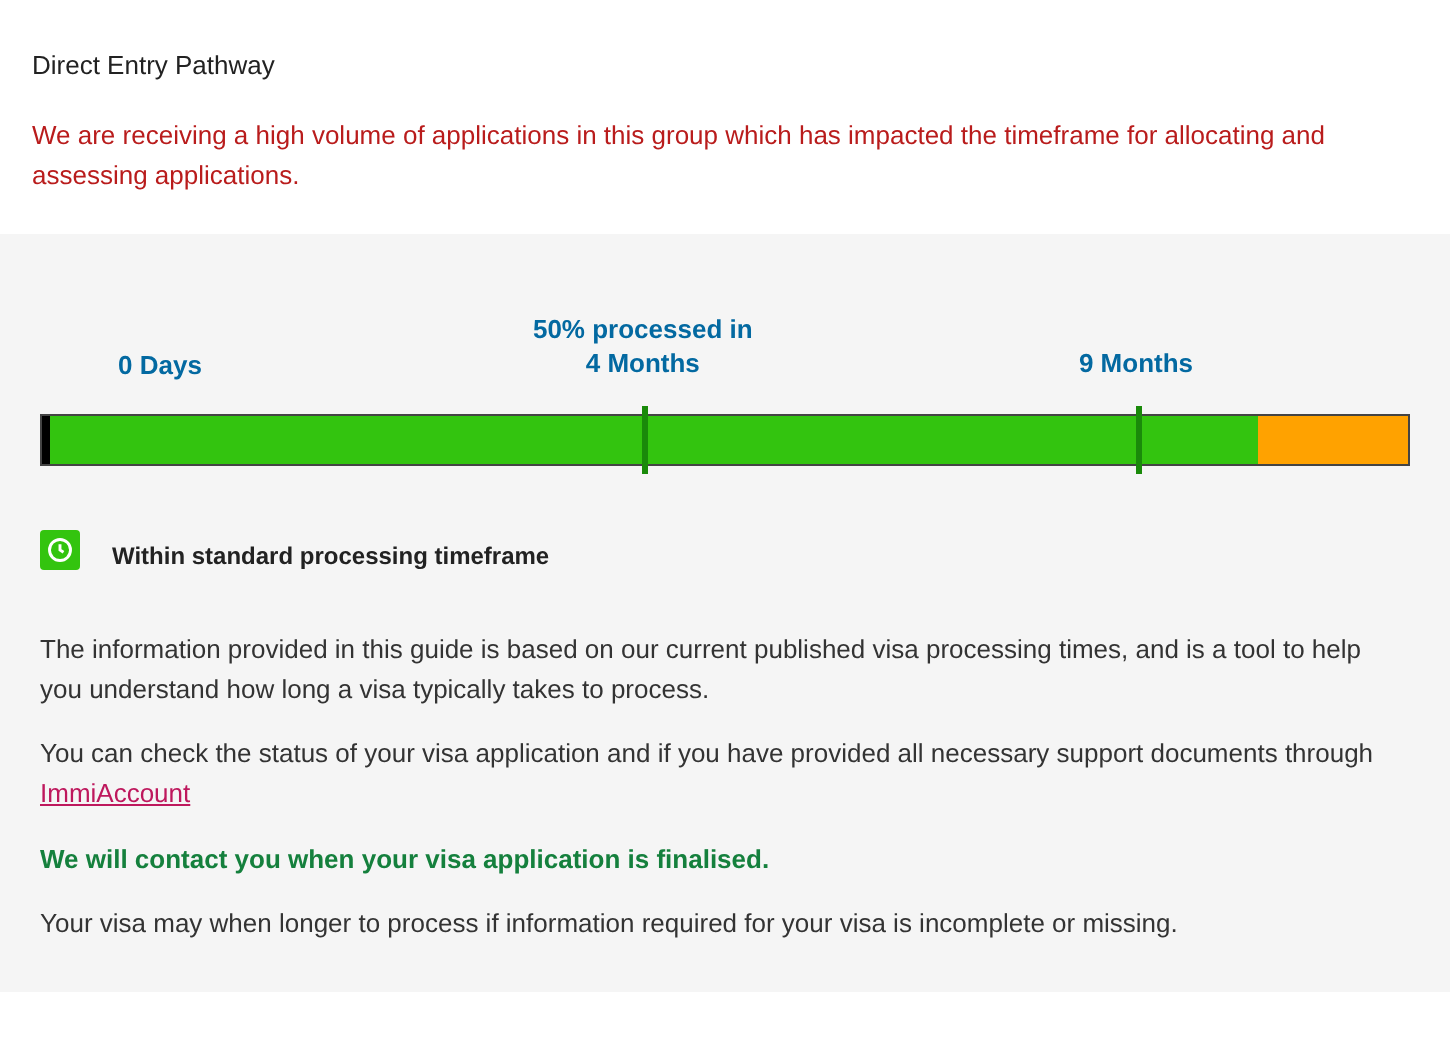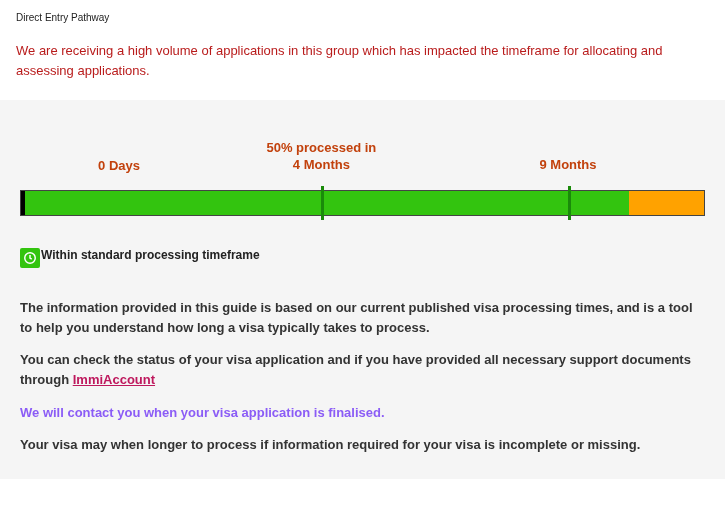--- a/index.html
+++ b/index.html
@@ -15,49 +15,49 @@
   }
   .title-link {
     color: #0b5cd5;
     font-size: 17px;
     font-weight: bold;
     text-decoration: underline;
     cursor: pointer;
   }
   .subtitle {
     color: #222;
-    font-size: 10px;
-    margin-top: 2px;
+    font-size: 13px;
+    margin-top: 15px;
   }
   .intro {
     padding: 18px 16px 20px 16px;
     color: #b91c1c;
     line-height: 1.5;
   }
   .panel {
     background: #f5f5f5;
     padding: 40px 20px 12px 20px;
     position: relative;
   }
   .timeline-wrap {
     position: relative;
     padding-top: 50px;
   }
   .labelset {
     position: absolute;
     top: 0;
     width: 120px;
     text-align: center;
-    color: #c2410c;
+    color: #0369a1;
     font-weight: bold;
     font-size: 13px;
     line-height: 1.3;
     transform: translateX(-50%);
   }
-  .labelset.left-anchor { transform: none; text-align: right; }
+  .labelset.left-anchor { transform: none; text-align: center; }
   .bar-outer {
     position: relative;
     height: 26px;
     border: 1px solid #444;
     background: #fff;
     overflow: hidden;
   }
   .bar-seg {
     position: absolute;
     top: 0;
@@ -69,47 +69,47 @@
   .tick {
     position: absolute;
     top: -4px;
     width: 3px;
     height: 34px;
     background: #1a8a0a;
   }
   .status-row {
     margin-top: 32px;
     display: flex;
-    align-items: flex-start;
-    gap: 1px;
+    align-items: flex-end;
+    gap: 16px;
   }
   .status-icon {
     width: 20px; height: 20px;
     background: #33c40f;
     border-radius: 2px;
     display: flex;
     align-items: center;
     justify-content: center;
   }
   .status-icon svg { width: 14px; height: 14px; }
   .status-text { font-weight: bold; color: #222; font-size: 12px; }
   .info {
     padding: 6px 20px 12px 20px;
     background: #f5f5f5;
     color: #333;
     line-height: 1.55;
     font-size: 13px;
   }
-  .info p { margin: 12px 0; font-weight: bold; }
+  .info p { margin: 12px 0; }
   .inline-link {
     color: #be185d;
     text-decoration: underline;
     cursor: pointer;
   }
-  .bold-line { font-weight: bold; color: #8b5cf6; }
+  .bold-line { font-weight: bold; color: #15803d; }
 </style>
 </head>
 <body>
 
 <div class="header">
   <div class="subtitle">Direct Entry Pathway</div>
 </div>
 
 <div class="intro">We are receiving a high volume of applications in this group which has impacted the timeframe for allocating and assessing applications.</div>
 

